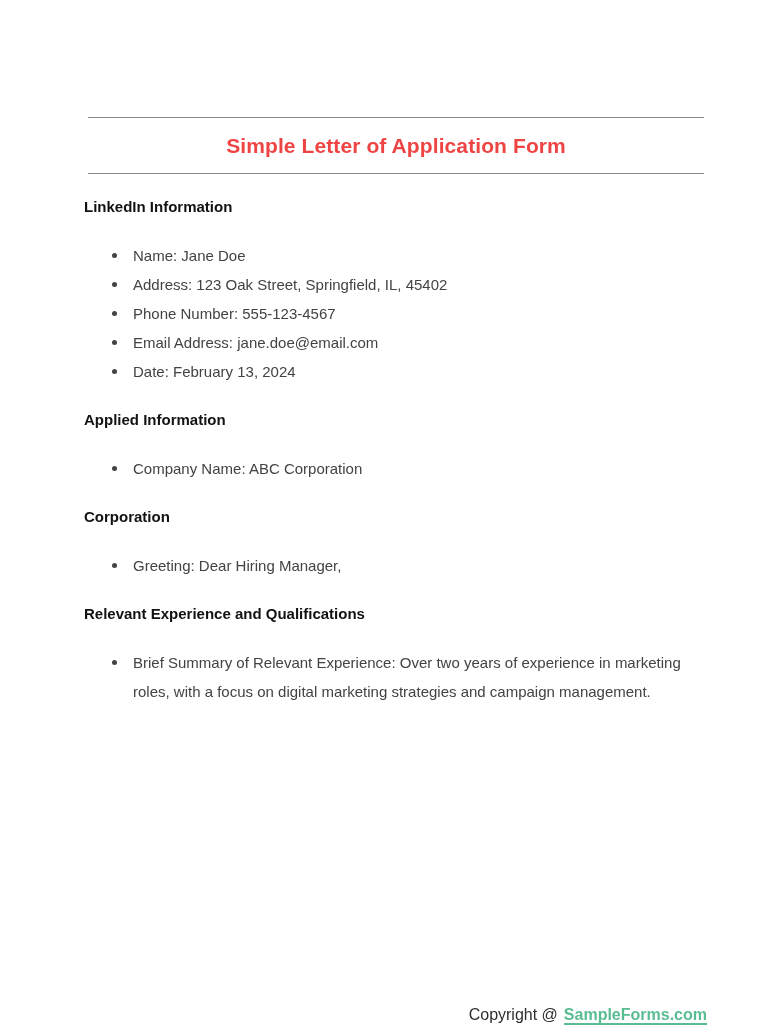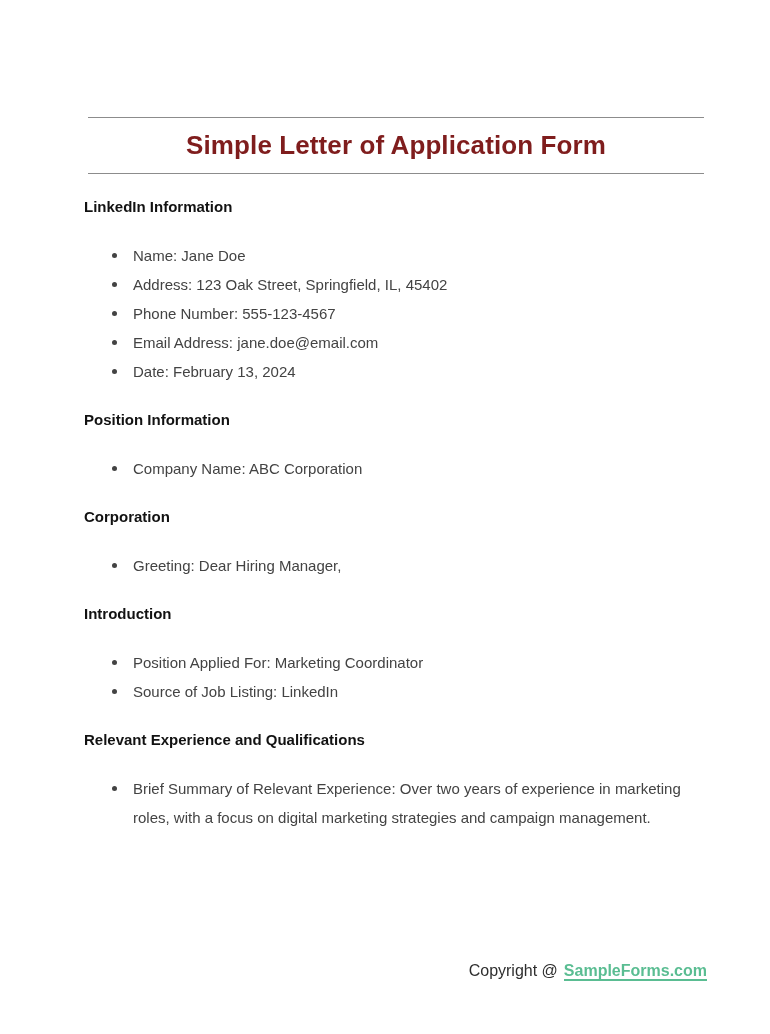--- a/index.html
+++ b/index.html
@@ -23,24 +23,24 @@
     height: 55px;
     box-sizing: content-box;
     border-top: 1px solid #8c8c8c;
     border-bottom: 1px solid #8c8c8c;
     display: flex;
     align-items: center;
     justify-content: center;
   }
   .doc-title {
     margin: 0;
-    font-size: 26px;
+    font-size: 21px;
     line-height: 21px;
     font-weight: 700;
-    color: #7f1d1d;
+    color: #ef4444;
     letter-spacing: 0.1px;
     white-space: nowrap;
   }
   .content {
     position: absolute;
     left: 84px;
     top: 173px;
     width: 620px;
   }
   .section-heading {
@@ -68,21 +68,21 @@
     position: absolute;
     left: 28px;
     top: 12px;
     width: 5px;
     height: 5px;
     border-radius: 50%;
     background: #434343;
   }
   .footer {
     position: absolute;
-    top: 960px;
+    top: 1004px;
     right: 63px;
     font-size: 16px;
     line-height: 22px;
     color: #2e2e2e;
     white-space: nowrap;
   }
   .footer .prefix {
     margin-right: 6px;
   }
   .brand-link {
@@ -109,40 +109,33 @@
       <ul class="bullet-list">
         <li>Name: Jane Doe</li>
         <li>Address: 123 Oak Street, Springfield, IL, 45402</li>
         <li>Phone Number: 555-123-4567</li>
         <li>Email Address: jane.doe@email.com</li>
         <li>Date: February 13, 2024</li>
       </ul>
     </section>
 
     <section>
-      <h2 class="section-heading">Position Information</h2>
+      <h2 class="section-heading">Applied Information</h2>
       <ul class="bullet-list">
         <li>Company Name: ABC Corporation</li>
       </ul>
     </section>
 
     <section>
       <h2 class="section-heading">Corporation</h2>
       <ul class="bullet-list">
         <li>Greeting: Dear Hiring Manager,</li>
       </ul>
     </section>
 
-    <section>
-      <h2 class="section-heading">Introduction</h2>
-      <ul class="bullet-list">
-        <li>Position Applied For: Marketing Coordinator</li>
-        <li>Source of Job Listing: LinkedIn</li>
-      </ul>
-    </section>
 
     <section>
       <h2 class="section-heading">Relevant Experience and Qualifications</h2>
       <ul class="bullet-list">
         <li>Brief Summary of Relevant Experience: Over two years of experience in marketing roles, with a focus on digital marketing strategies and campaign management.</li>
       </ul>
     </section>
 
   </div>
 

